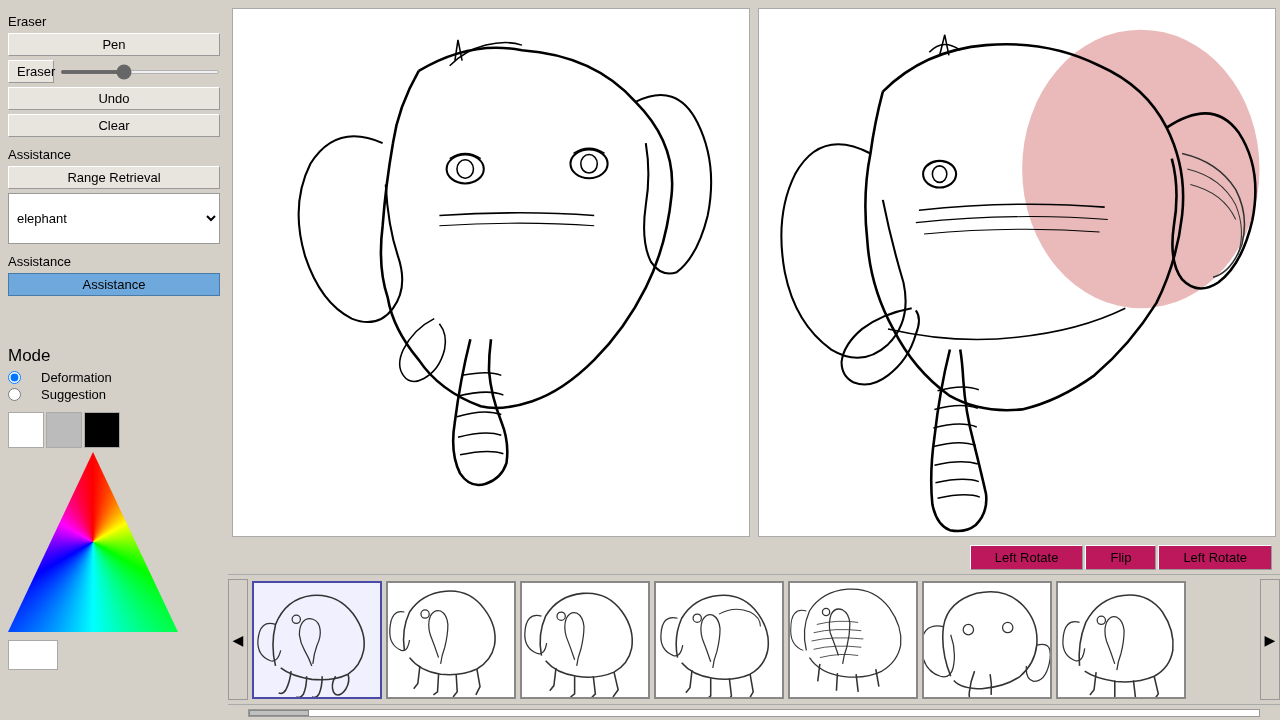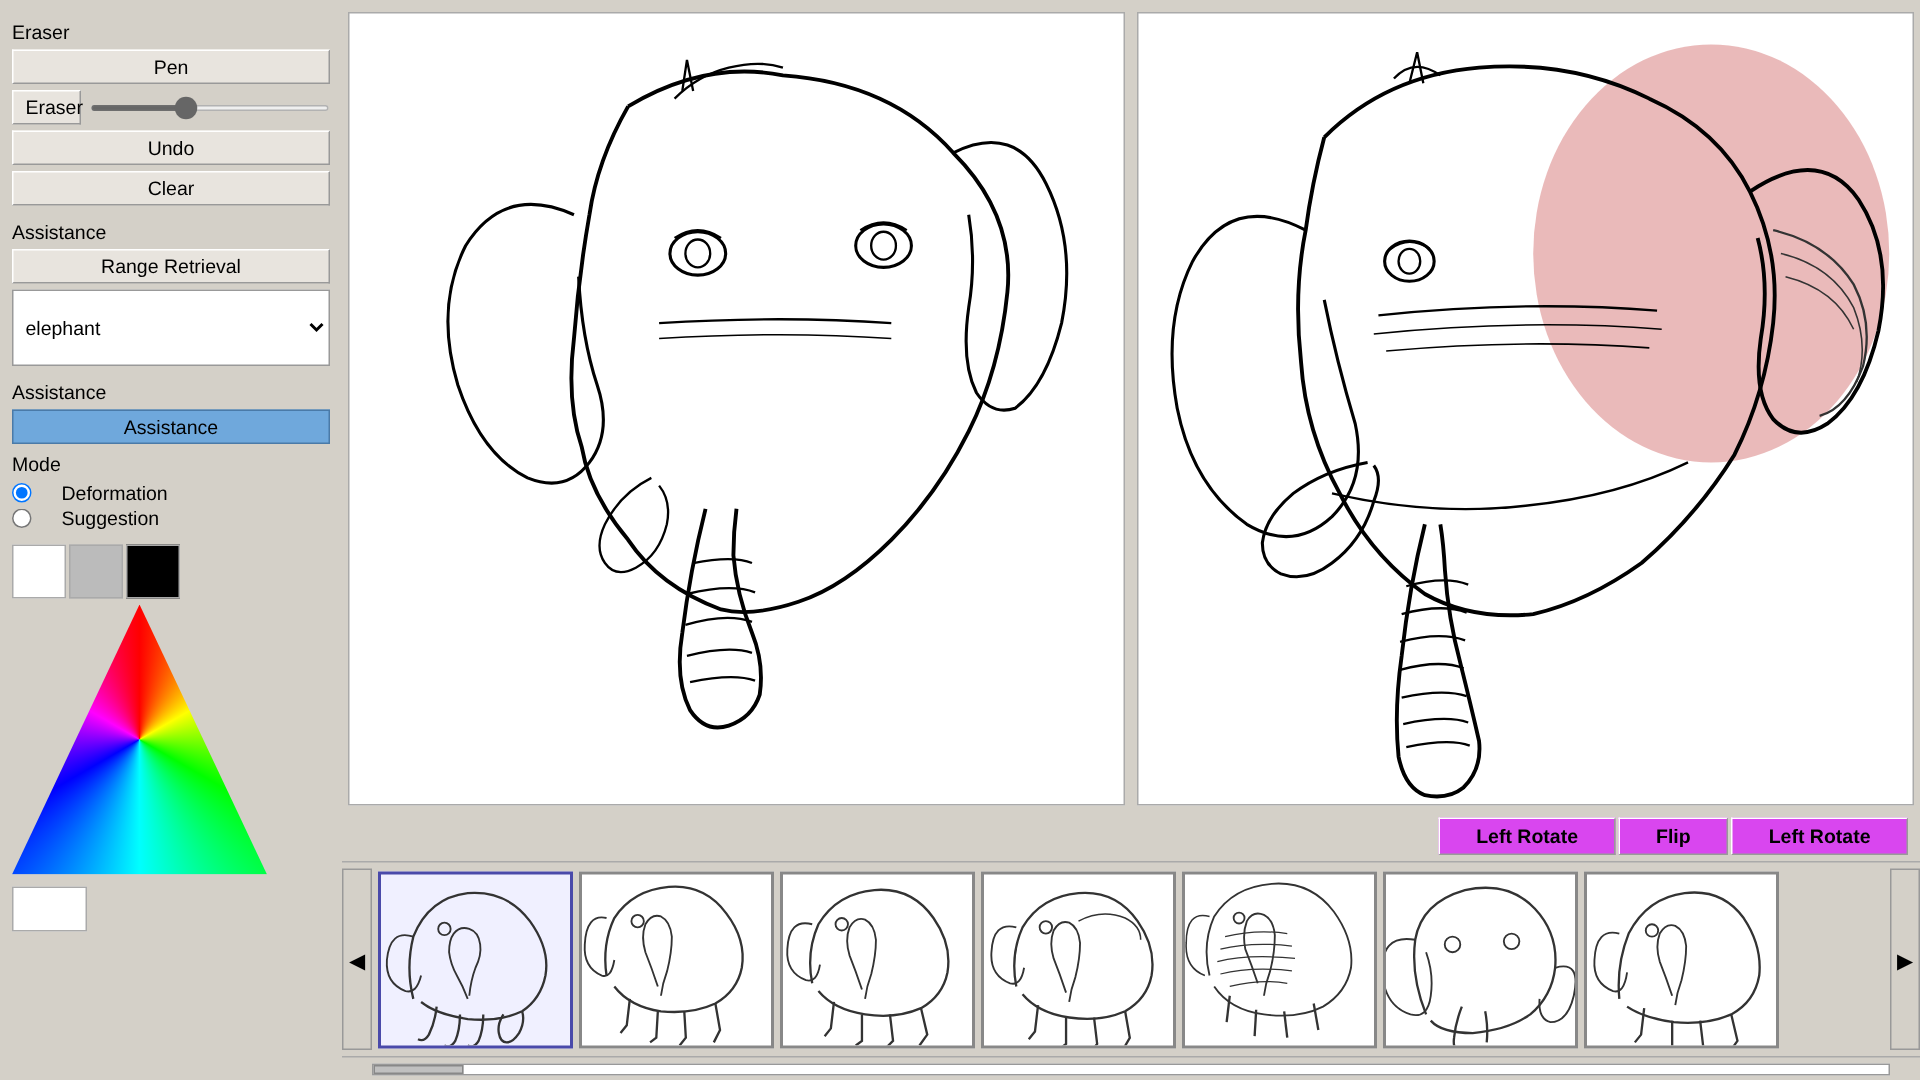--- a/index.html
+++ b/index.html
@@ -97,22 +97,23 @@
       background: #6fa8dc;
       border: 1px solid #4a7aa8;
       text-align: center;
       cursor: pointer;
       margin-bottom: 6px;
       font-size: 13px;
       color: #000;
     }
 
     .mode-label {
-      font-size: 13px;
+      font-size: 17px;
       margin-bottom: 4px;
+      margin-top: 44px;
     }
 
     .radio-row {
       display: flex;
       align-items: center;
       gap: 20px;
       margin-bottom: 2px;
       font-size: 13px;
     }
 
@@ -177,27 +178,26 @@
     .bottom-controls {
       display: flex;
       gap: 2px;
       justify-content: flex-end;
       padding: 0 8px 4px 8px;
       margin-left: 50%;
     }
 
     .rotate-btn {
       padding: 4px 24px;
-      background: #d946ef;
+      background: #be185d;
       border: 1px solid #999;
       border-top-color: #fff;
       border-left-color: #fff;
       cursor: pointer;
       font-size: 13px;
-      font-weight: bold;
     }
 
     
     .thumbnail-strip {
       height: 130px;
       background: #d4d0c8;
       border-top: 1px solid #aaa;
       display: flex;
       align-items: center;
       padding: 4px 0;

